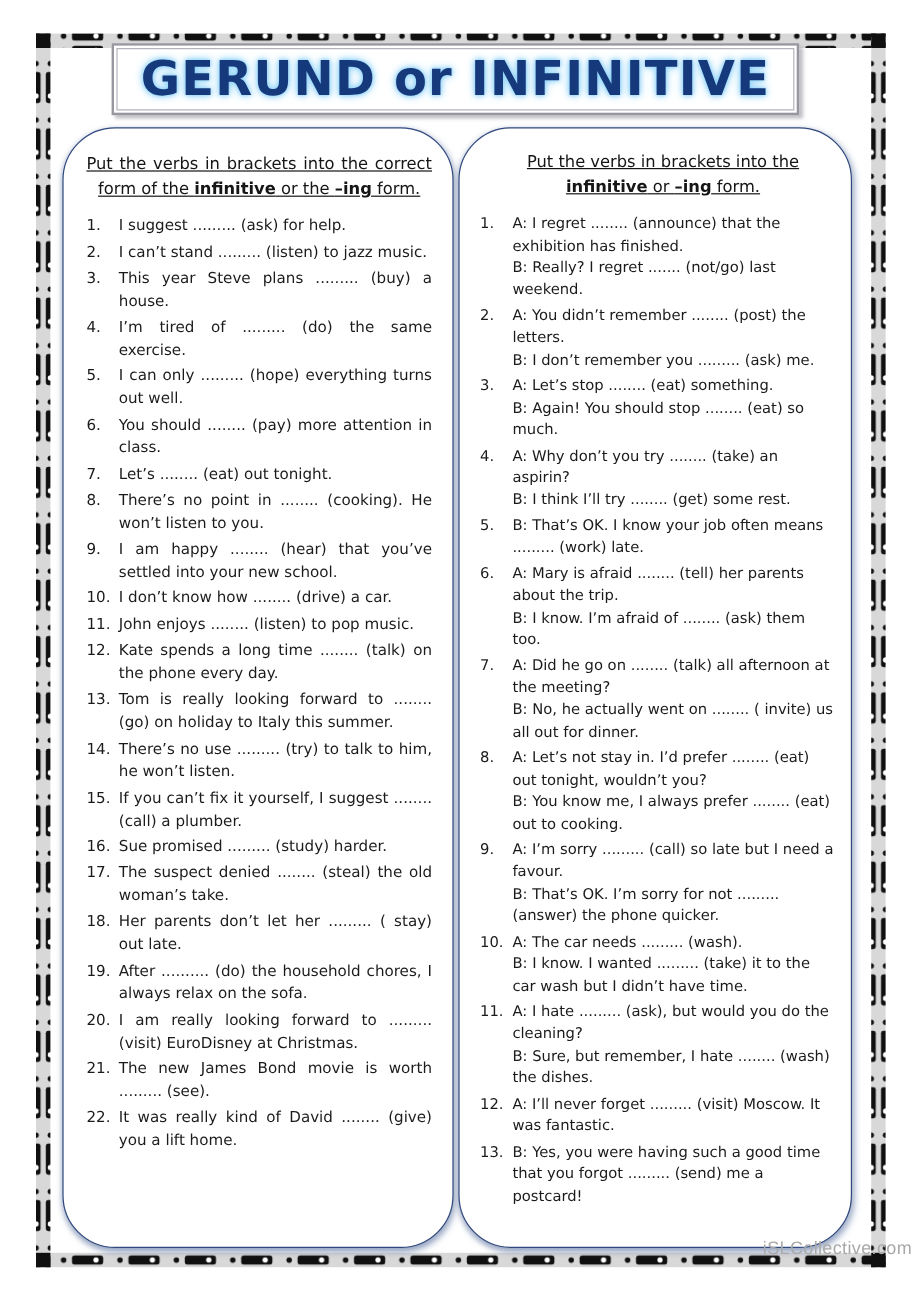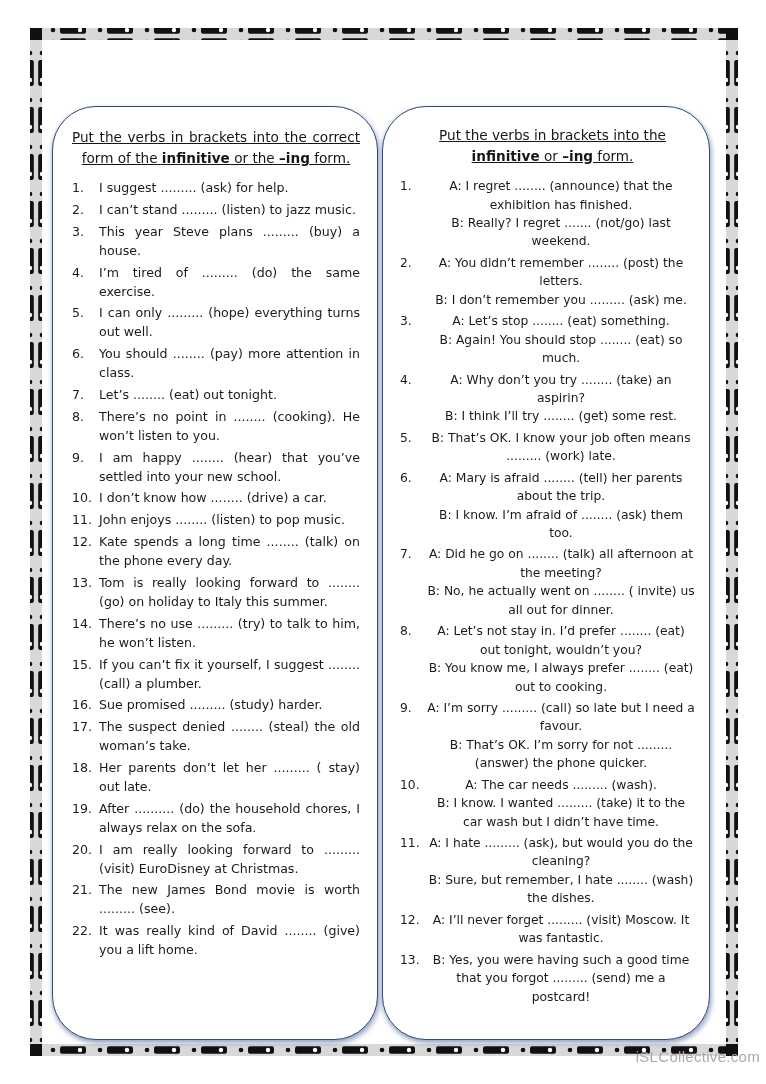--- a/index.html
+++ b/index.html
@@ -53,25 +53,25 @@
   ol.list li {
     position:relative; counter-increment:item;
     padding-left:27px; margin-bottom:3px; line-height:1.5;
   }
   ol.list li::before {
     content: counter(item) ".";
     position:absolute; left:0; top:0;
   }
   .list-left  { font-size:12.6px; text-align:justify; }
   .list-right { font-size:12.3px; text-align:left; }
-  .list-right li { padding-left:26px; margin-bottom:3px;text-align:center; }
+  .list-right li { padding-left:26px; margin-bottom:3px; }
   .line { display:block; }
 
   .watermark {
-    position:absolute; right:6px; bottom:19px;
+    position:absolute; right:6px; bottom:35px;
     font-family:"Liberation Sans", sans-serif; font-size:15px;
     color:var(--watermark, #a9a9a9); letter-spacing:.3px;
   }
 </style>
 </head>
 <body>
 
 <div class="sheet">
 
   <svg class="border-svg" width="766" height="1084" viewBox="0 0 766 1084" xmlns="http://www.w3.org/2000/svg">
@@ -92,20 +92,23 @@
     <rect x="30" y="28" width="708" height="12" fill="url(#pb-h)"></rect>
     <rect x="30" y="1044" width="708" height="12" fill="url(#pb-h)"></rect>
     <rect x="30" y="28" width="12" height="1028" fill="url(#pb-v)"></rect>
     <rect x="726" y="28" width="12" height="1028" fill="url(#pb-v)"></rect>
     <rect x="30" y="28" width="12" height="12" fill="#101010"></rect>
     <rect x="726" y="28" width="12" height="12" fill="#101010"></rect>
     <rect x="30" y="1044" width="12" height="12" fill="#101010"></rect>
     <rect x="726" y="1044" width="12" height="12" fill="#101010"></rect>
   </svg>
 
+  <div class="title-box">
+    <h1 class="title">GERUND or INFINITIVE</h1>
+  </div>
 
   <div class="columns">
 
     <section class="col col-left">
       <p class="heading heading-left"><span>Put the verbs in brackets into the correct form of the </span><b>infinitive</b><span> or the </span><b>–ing</b><span> form.</span></p>
       <ol class="list list-left">
           <li>I suggest ......... (ask) for help.</li>
           <li>I can’t stand ......... (listen) to jazz music.</li>
           <li>This year Steve plans ......... (buy) a house.</li>
           <li>I’m tired of ......... (do) the same exercise.</li>

